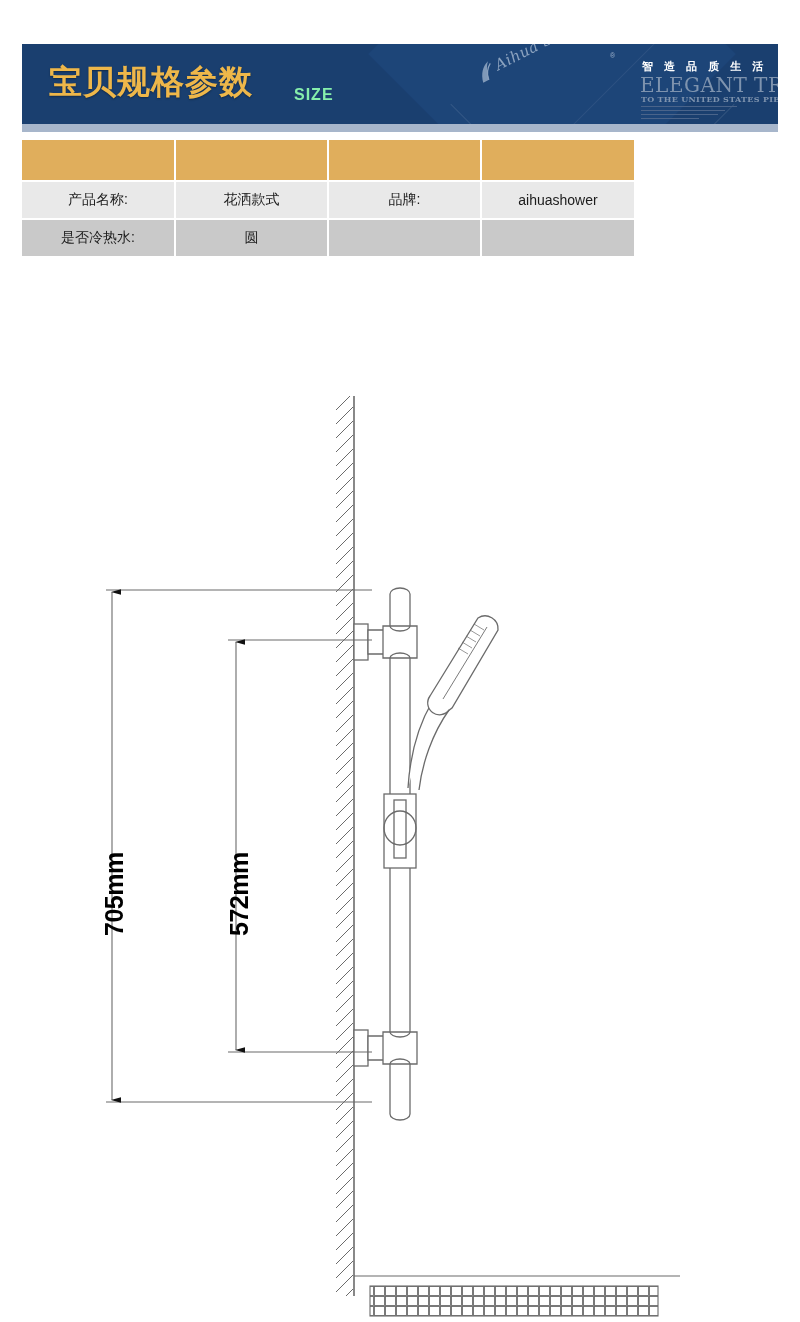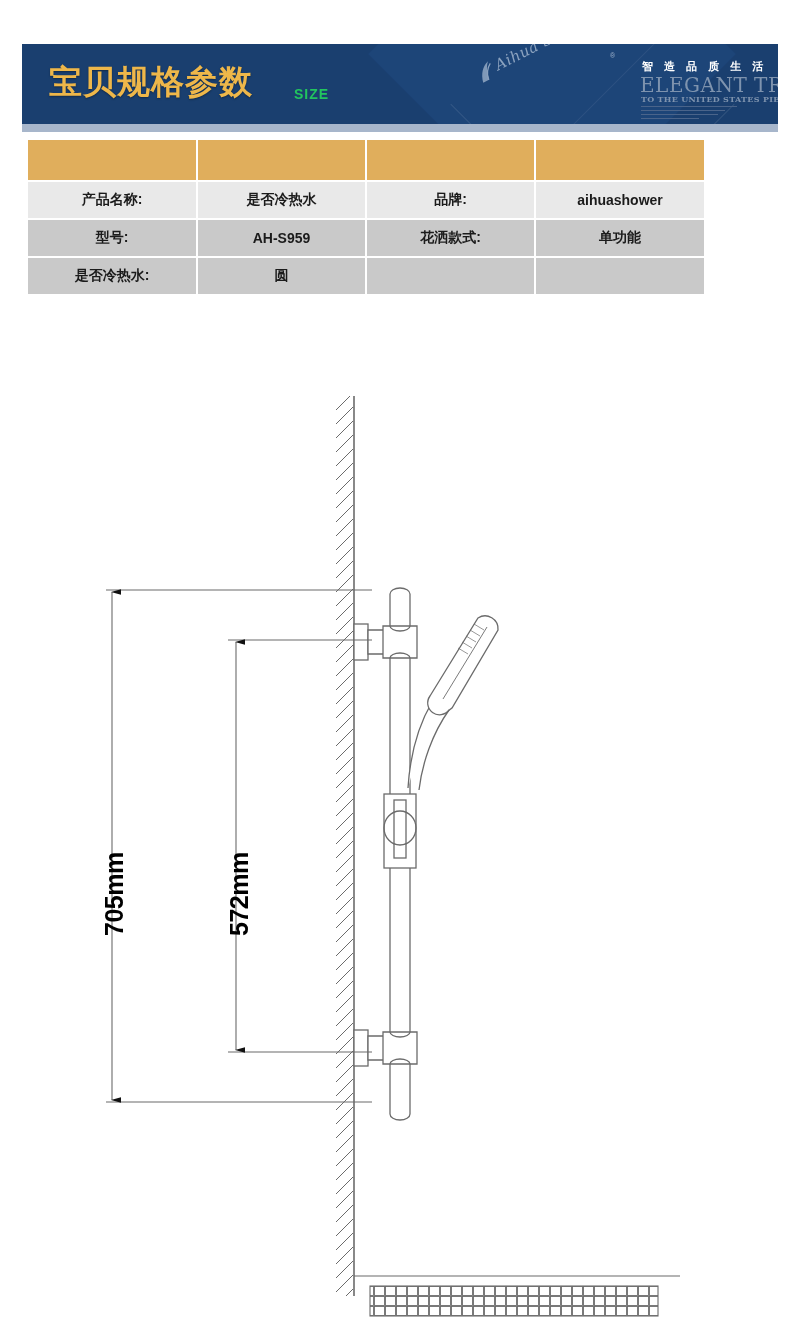--- a/index.html
+++ b/index.html
@@ -37,21 +37,21 @@
   }
   .banner-title{
     position:absolute;left:27px;top:18px;
     font-size:33px;line-height:40px;font-weight:bold;
     color:#eeb74a;letter-spacing:1px;
     text-shadow:0 1px 2px rgba(0,0,0,.35);
     white-space:nowrap;
   }
   .banner-sub{
     position:absolute;left:272px;top:42px;
-    font-size:14px;letter-spacing:1px;color:#22c55e;font-weight:bold;
+    font-size:16px;letter-spacing:1px;color:#86efac;font-weight:bold;
   }
   
   .logo-wrap{
     position:absolute;left:470px;top:14px;width:120px;height:56px;
   }
   .logo-mark{
     position:absolute;left:0;top:0;
     transform:rotate(-27deg);
     transform-origin:left top;
     color:#9fb3cc;
@@ -84,22 +84,22 @@
   .brand-lines i:nth-child(2){width:88%;}
   .brand-lines i:nth-child(3){width:80%;}
   .brand-lines i:nth-child(4){width:60%;}
   .banner-strip{
     position:absolute;left:22px;top:80px;width:756px;height:8px;
     background:#a7b6cb;
   }
 
   
   .spec-table{
-    position:absolute;left:28px;top:96px;width:676px;
-    border-collapse:collapse;table-layout:fixed;font-weight:bold;
+    position:absolute;left:22px;top:96px;width:612px;
+    border-collapse:collapse;table-layout:fixed;
   }
   .spec-table td{
     height:36px;
     text-align:center;vertical-align:middle;
     font-size:14px;color:#1b1b1b;
     border-right:2px solid #ffffff;
     border-bottom:2px solid #ffffff;
     padding:0 4px;
     white-space:nowrap;
     overflow:hidden;
@@ -167,29 +167,23 @@
   <table class="spec-table">
     <tbody>
       <tr class="head">
         <td></td>
         <td></td>
         <td></td>
         <td></td>
       </tr>
       <tr class="light">
         <td>产品名称:</td>
-        <td>是否冷热水</td>
+        <td>花洒款式</td>
         <td>品牌:</td>
         <td>aihuashower</td>
-      </tr>
-      <tr class="dark">
-        <td>型号:</td>
-        <td>AH-S959</td>
-        <td>花洒款式:</td>
-        <td>单功能</td>
       </tr>
       <tr class="dark">
         <td>是否冷热水:</td>
         <td>圆</td>
         <td></td>
         <td></td>
       </tr>
     </tbody>
   </table>
 

